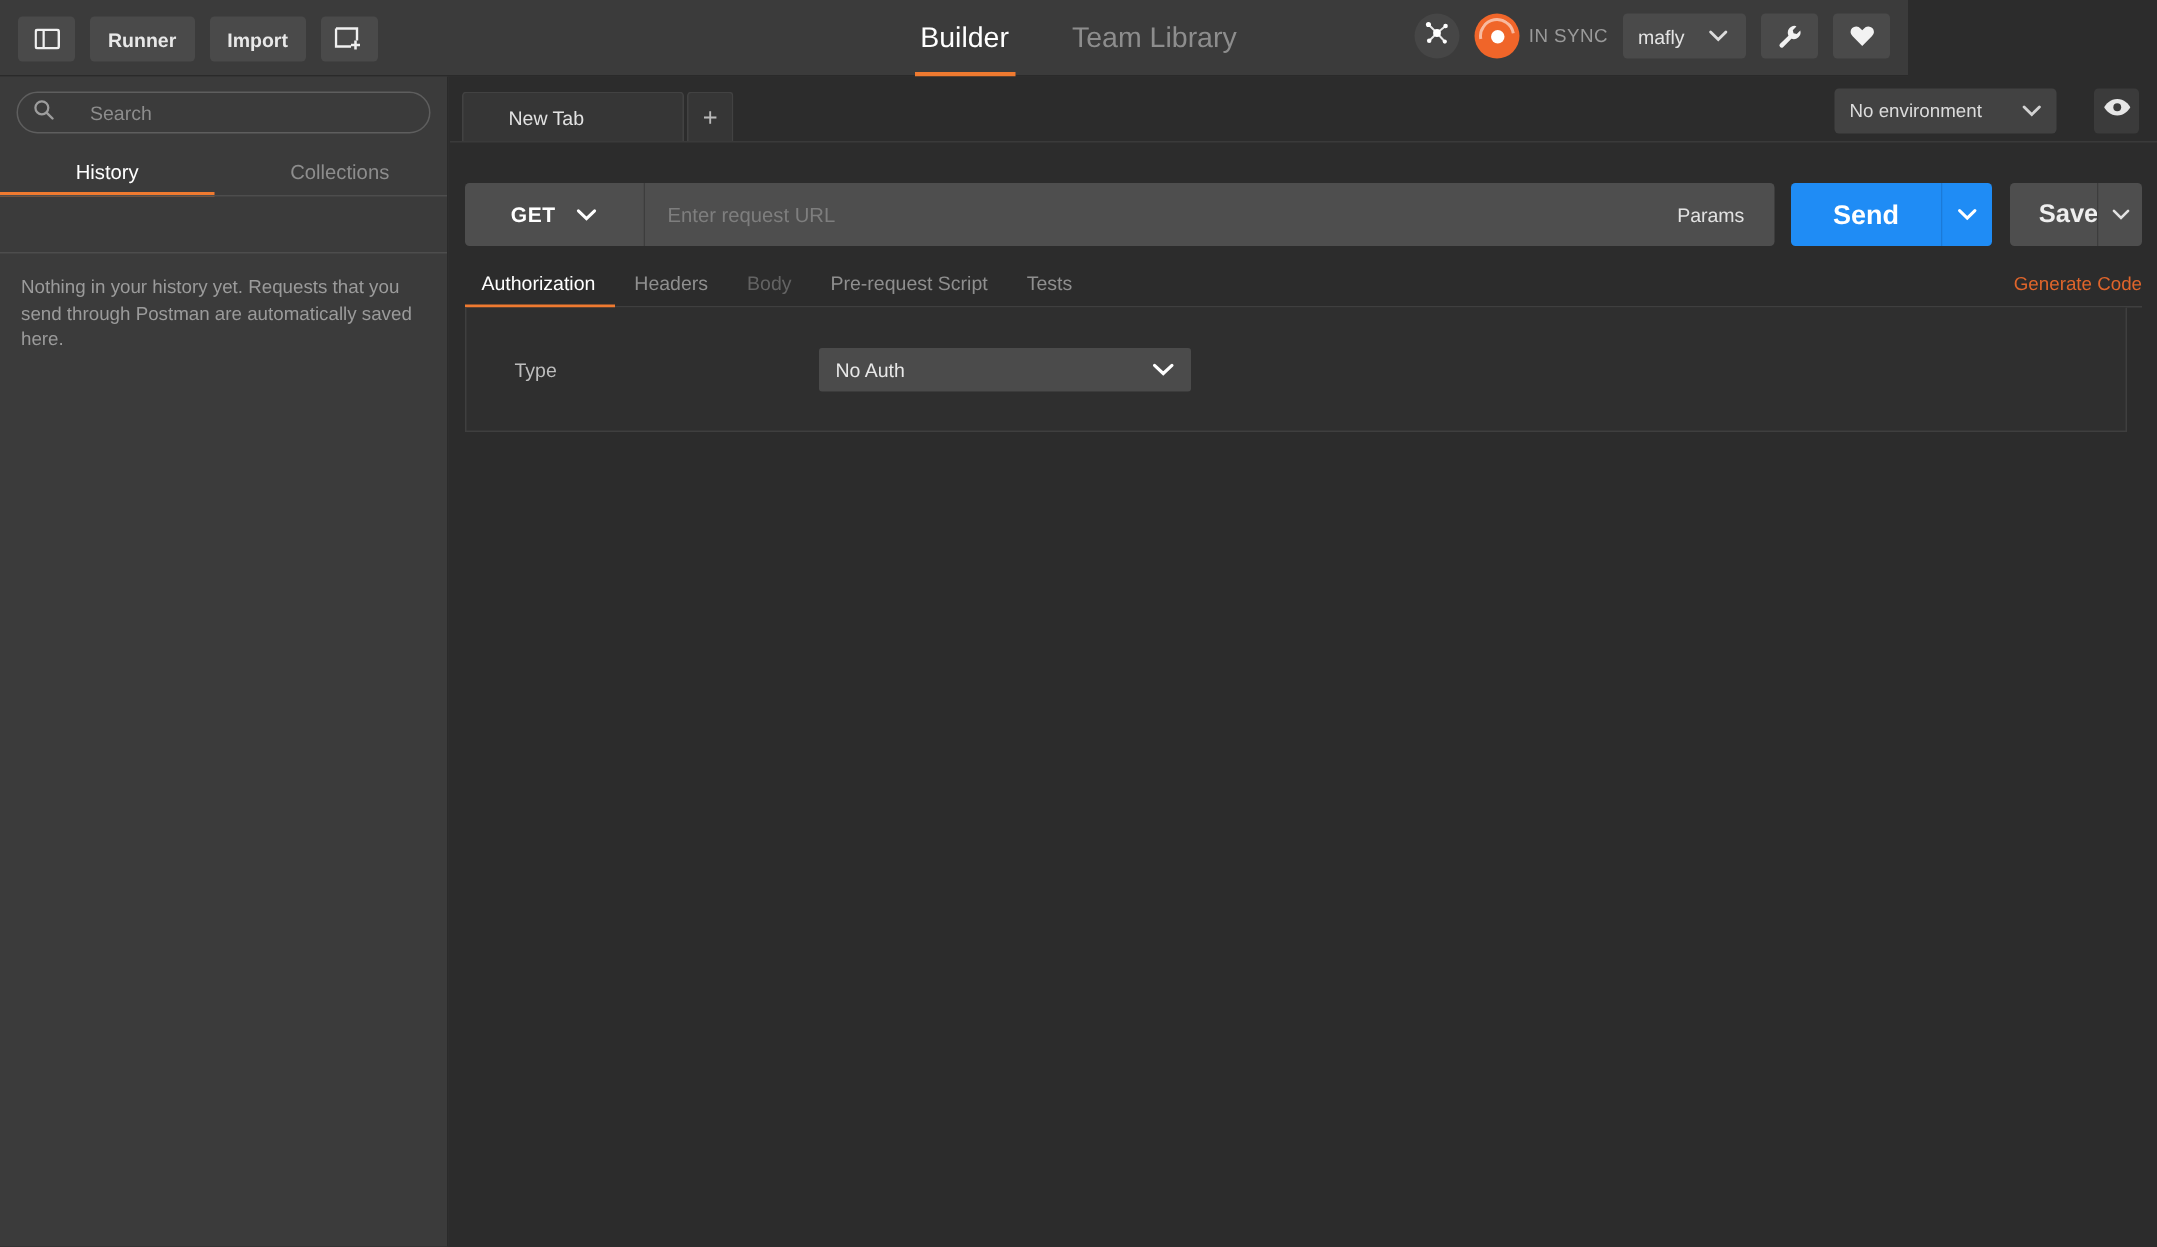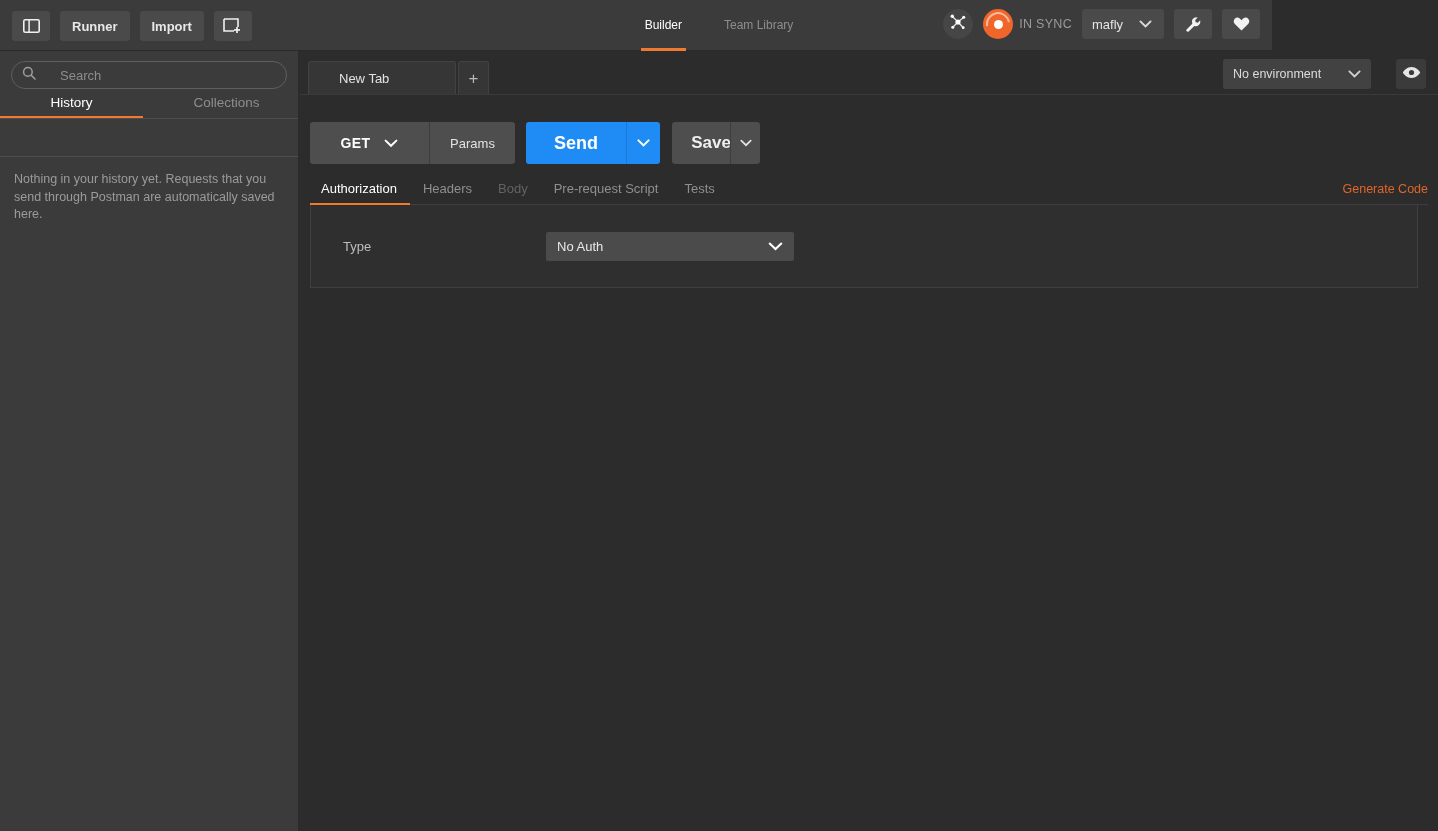--- a/index.html
+++ b/index.html
@@ -28,21 +28,21 @@
   .icon-btn.wide { padding: 0 12px; }
   .icon-btn svg { display: block; }
 
   .tb-center {
     position: absolute; left: 0; top: 0; width: 1438px; height: 51px;
     display: flex; align-items: center; justify-content: center; gap: 34px;
     pointer-events: none;
   }
   .nav-tab {
     position: relative; height: 51px; line-height: 51px;
-    font-size: 12px; color: #8d8d8d; cursor: pointer; pointer-events: auto;
+    font-size: 19px; color: #8d8d8d; cursor: pointer; pointer-events: auto;
     padding: 0 4px;
   }
   .nav-tab.active { color: #ffffff; }
   .nav-tab.active::after {
     content: ""; position: absolute; left: 0; right: 0; bottom: 0;
     height: 3px; background: #ef7a30;
   }
 
   .tb-right { position: absolute; right: 12px; top: 9px; display: flex; align-items: center; gap: 10px; }
   .molecule-wrap {
@@ -85,21 +85,21 @@
     height: 28px; border: 1px solid #5e5e5e; border-radius: 14px;
     display: flex; align-items: center; padding: 0 10px; gap: 24px;
     background: transparent;
   }
   .search-box input {
     flex: 1; background: transparent; border: none; outline: none;
     color: #d6d6d6; font-size: 13px; font-family: "Liberation Sans", sans-serif;
   }
   .search-box input::placeholder { color: #8d8d8d; }
 
-  .side-tabs { display: flex; position: relative; gap: 12px; }
+  .side-tabs { display: flex; margin-top: 12px; position: relative; gap: 12px; }
   .side-tab {
     flex: 1; text-align: center; font-size: 13.5px; color: #8d8d8d;
     padding: 6px 0 9px 0; cursor: pointer; position: relative;
   }
   .side-tab.active { color: #ffffff; }
   .side-tab.active::after {
     content: ""; position: absolute; left: 0; right: 0; bottom: 0;
     height: 3px; background: #ef7a30;
   }
   .side-tabs::after {
@@ -367,20 +367,21 @@
 
   <div class="url-row">
     <div class="method-box">
       <span class="m">GET</span>
       <span>
         <svg class="chev" width="14" height="9" viewBox="0 0 14 9">
             <path d="M1.6 1.6 L7 6.8 L12.4 1.6" fill="none" stroke="#ffffff" stroke-width="2" stroke-linecap="round"></path>
           </svg>
       </span>
     </div>
+    <input class="url-input" type="text" placeholder="Enter request URL" style="">
     <div class="params-btn">Params</div>
 
     <div class="send-btn">Send</div>
     <div class="send-caret">
       <span>
         <svg class="chev" width="13" height="8" viewBox="0 0 13 8">
             <path d="M1.4 1.4 L6.5 6.4 L11.6 1.4" fill="none" stroke="#ffffff" stroke-width="2" stroke-linecap="round"></path>
           </svg>
       </span>
     </div>

